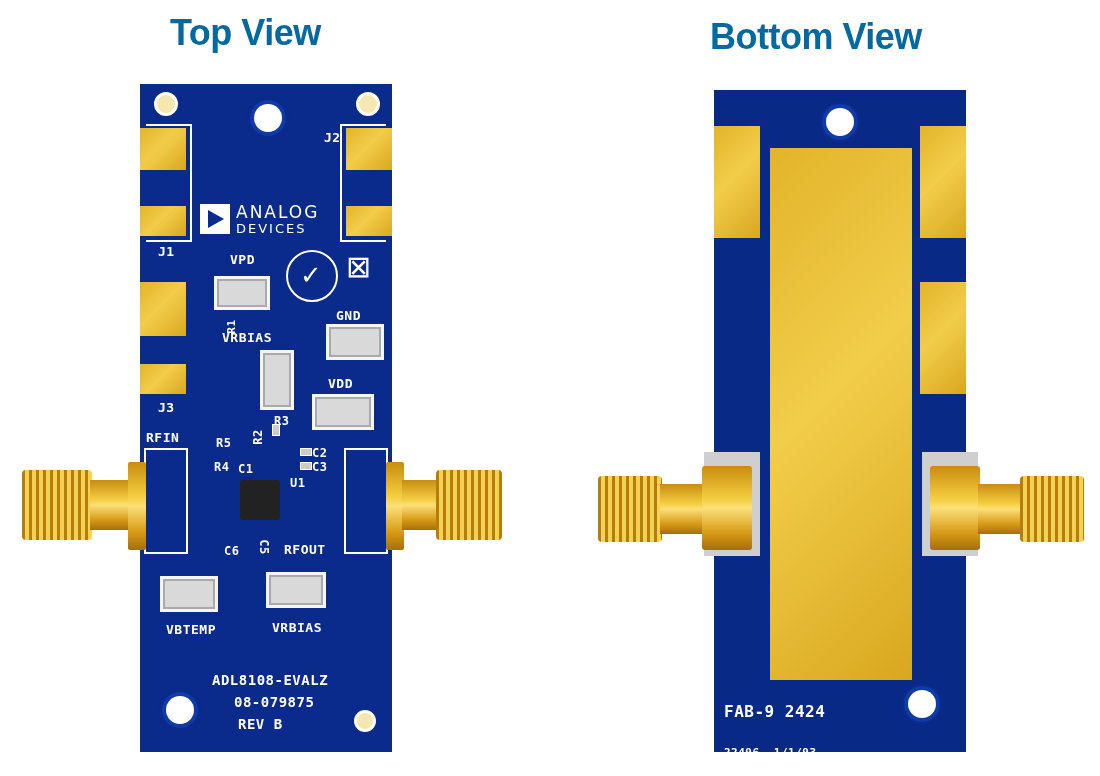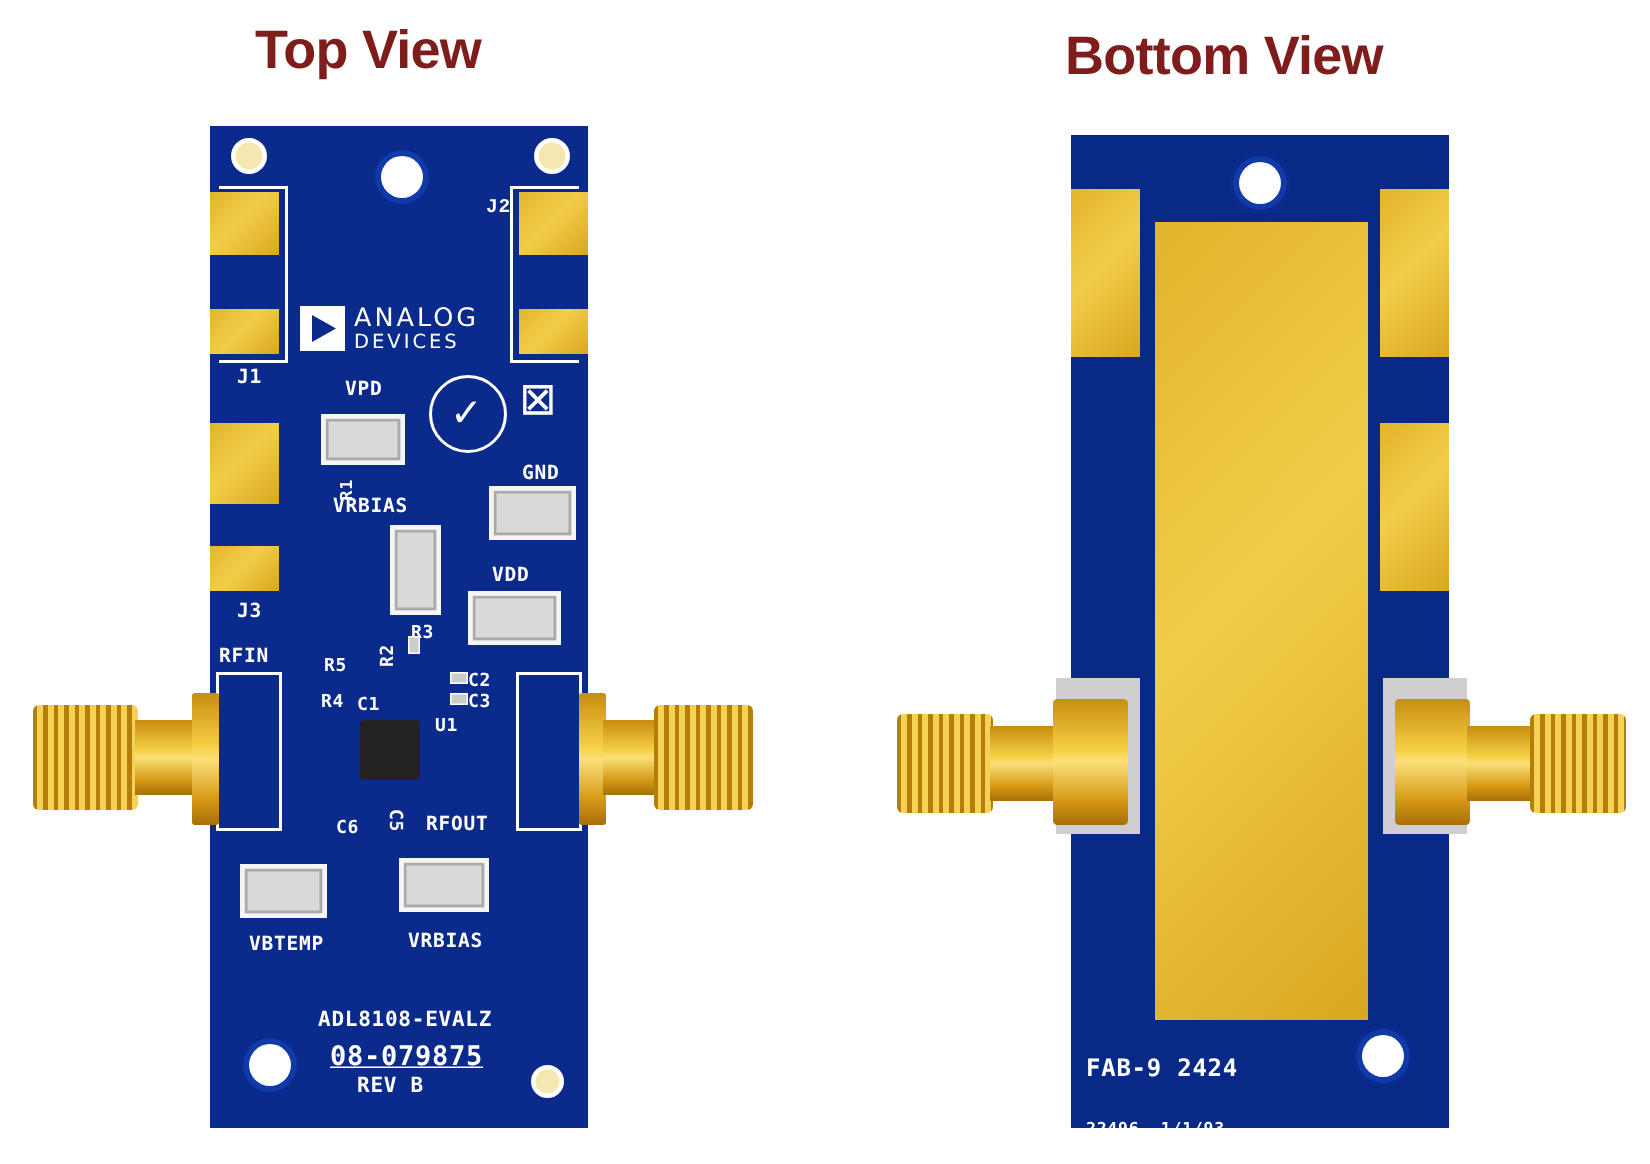--- a/index.html
+++ b/index.html
@@ -1,17 +1,17 @@
 <!DOCTYPE html>
 <html><head>
 <meta charset="utf-8">
 <style>
   html,body{margin:0;padding:0;background:#ffffff;}
   body{width:1100px;height:776px;position:relative;overflow:hidden;font-family:"Liberation Sans",sans-serif;}
-  .title{position:absolute;font-weight:bold;font-size:36px;color:#7f1d1d;letter-spacing:-0.5px;}
+  .title{position:absolute;font-weight:bold;font-size:36px;color:#0369a1;letter-spacing:-0.5px;}
   .board{position:absolute;background:#0a2a8c;}
   .gold{position:absolute;background:linear-gradient(135deg,#e2b42a,#f2cd4a 45%,#d9a71f);}
   .hole{position:absolute;border-radius:50%;background:#fff;box-shadow:0 0 0 4px #0f3aa8,0 0 0 7px #0a2a8c;}
   .via{position:absolute;border-radius:50%;background:#f4e7b0;border:3px solid #fff;box-sizing:border-box;}
   .silk{position:absolute;color:#fff;font-family:"DejaVu Sans Mono",monospace;font-weight:bold;font-size:13px;white-space:nowrap;letter-spacing:0.5px;}
   .pad{position:absolute;background:#d9d9d9;border:3px solid #f5f5f5;box-sizing:border-box;box-shadow:inset 0 0 0 2px #aaa;}
   .conn{position:absolute;background:linear-gradient(180deg,#c88d10,#f5cf42 40%,#fbe07a 50%,#d79a16 80%,#a66f08);}
   .thread{position:absolute;background:repeating-linear-gradient(90deg,#b57d0b 0 3px,#f6d254 3px 7px);}
   .chip{position:absolute;background:#222;border-radius:3px;}
   .smd{position:absolute;background:#ccc;border:1px solid #fff;}
@@ -42,31 +42,31 @@
   <div class="trace" style="left:6px;top:40px;width:46px;height:118px;border-left:none;"></div>
   <div class="trace" style="left:200px;top:40px;width:46px;height:118px;border-right:none;"></div>
 
   <div style="position:absolute;left:60px;top:120px;width:30px;height:30px;background:#fff;">
     <div style="position:absolute;left:8px;top:6px;width:0;height:0;border-top:9px solid transparent;border-bottom:9px solid transparent;border-left:16px solid #0a2a8c;"></div>
   </div>
   <div class="silk" style="left:96px;top:118px;font-size:17px;font-family:'DejaVu Sans',sans-serif;font-weight:normal;letter-spacing:2px;">ANALOG</div>
   <div class="silk" style="left:96px;top:137px;font-size:13px;font-family:'DejaVu Sans',sans-serif;font-weight:normal;letter-spacing:2px;">DEVICES</div>
 
   <div class="silk" style="left:18px;top:160px;">J1</div>
-  <div class="silk" style="left:184px;top:46px;font-family:Liberation Mono, monospace;">J2</div>
+  <div class="silk" style="left:184px;top:46px;">J2</div>
   <div class="silk" style="left:18px;top:316px;">J3</div>
 
   <div class="rohs" style="left:146px;top:166px;width:52px;height:52px;">
     <div style="position:absolute;left:12px;top:10px;color:#fff;font-size:26px;line-height:26px;">✓</div>
   </div>
   <div style="position:absolute;left:206px;top:168px;color:#fff;font-size:30px;line-height:30px;">⊠</div>
 
   <div class="silk" style="left:90px;top:168px;">VPD</div>
   <div class="pad" style="left:74px;top:192px;width:56px;height:34px;"></div>
-  <div class="silk" style="left:208px;top:224px;">GND</div>
+  <div class="silk" style="left:196px;top:224px;">GND</div>
   <div class="pad" style="left:186px;top:240px;width:58px;height:36px;"></div>
   <div class="silk" style="left:84px;top:236px;transform:rotate(-90deg);font-size:11px;">R1</div>
   <div class="silk" style="left:82px;top:246px;">VRBIAS</div>
   <div class="pad" style="left:120px;top:266px;width:34px;height:60px;"></div>
   <div class="silk" style="left:188px;top:292px;">VDD</div>
   <div class="pad" style="left:172px;top:310px;width:62px;height:36px;"></div>
 
   <div class="silk" style="left:134px;top:330px;font-size:12px;">R3</div>
   <div class="silk" style="left:110px;top:346px;transform:rotate(-90deg);font-size:12px;">R2</div>
   <div class="silk" style="left:6px;top:346px;">RFIN</div>
@@ -86,21 +86,21 @@
   <div class="silk" style="left:84px;top:460px;font-size:12px;">C6</div>
   <div class="silk" style="left:116px;top:456px;transform:rotate(90deg);font-size:12px;">C5</div>
   <div class="silk" style="left:144px;top:458px;">RFOUT</div>
 
   <div class="pad" style="left:20px;top:492px;width:58px;height:36px;"></div>
   <div class="pad" style="left:126px;top:488px;width:60px;height:36px;"></div>
   <div class="silk" style="left:14px;top:538px;margin-left:12px;">VBTEMP</div>
   <div class="silk" style="left:132px;top:536px;">VRBIAS</div>
 
   <div class="silk" style="left:72px;top:588px;font-size:14px;">ADL8108-EVALZ</div>
-  <div class="silk" style="left:80px;top:610px;font-size:18px;text-decoration:underline;">08-079875</div>
+  <div class="silk" style="left:94px;top:610px;font-size:14px;">08-079875</div>
   <div class="silk" style="left:98px;top:632px;font-size:14px;">REV B</div>
 </div>
 
 <div class="thread" style="left:22px;top:470px;width:70px;height:70px;border-radius:4px;"></div>
 <div class="conn" style="left:90px;top:480px;width:40px;height:50px;"></div>
 <div class="conn" style="left:128px;top:462px;width:18px;height:88px;border-radius:2px;"></div>
 <div class="conn" style="left:386px;top:462px;width:18px;height:88px;border-radius:2px;"></div>
 <div class="conn" style="left:402px;top:480px;width:36px;height:50px;"></div>
 <div class="thread" style="left:436px;top:470px;width:66px;height:70px;border-radius:4px;"></div>
 

